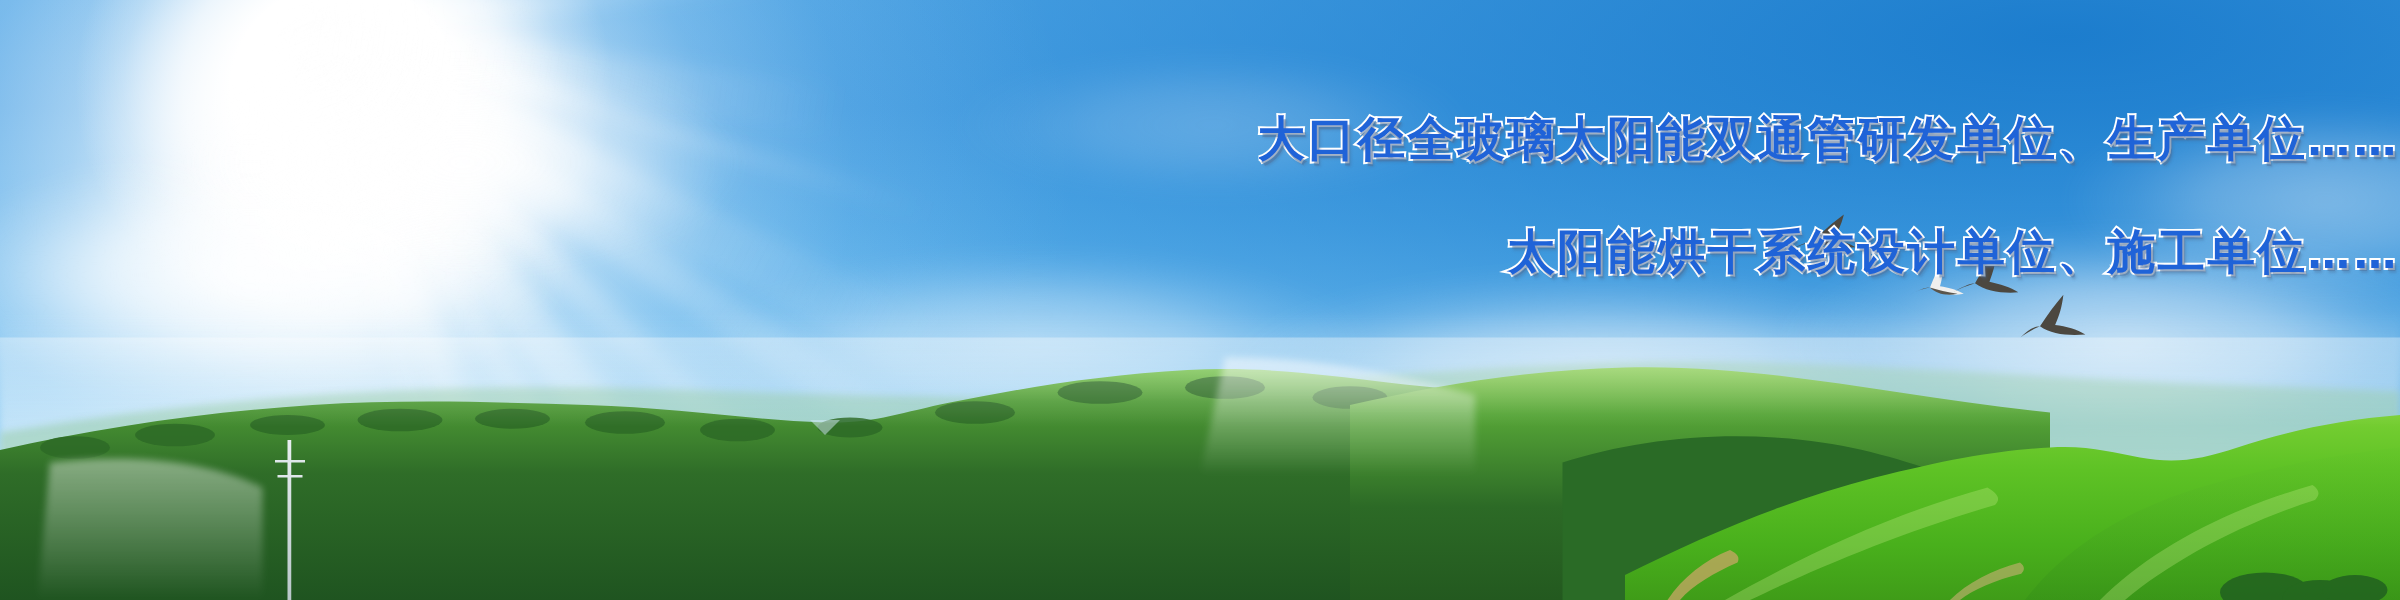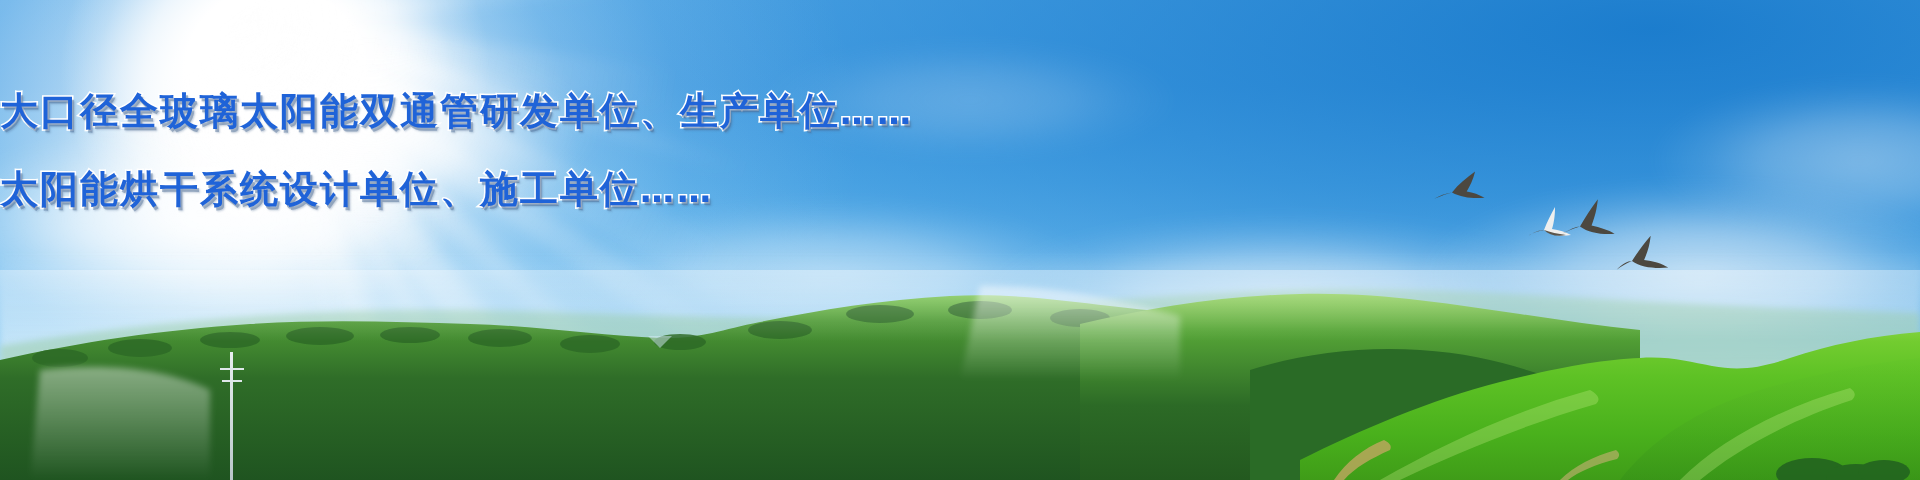--- a/index.html
+++ b/index.html
@@ -94,41 +94,41 @@
         rgba(255,255,255,0) 0%,
         rgba(255,255,255,0.45) 46%,
         rgba(255,255,255,0.80) 78%,
         rgba(255,255,255,0.92) 100%);
     filter: blur(3px);
   }
 
   
   .headline {
     position: absolute;
-    left: 0; right: 0;
+    left: 15px; right: 0;
     top: 92px;
-    text-align: left;
+    text-align: right;
     z-index: 40;
     pointer-events: none;
   }
   .hl-line {
     font-family: "DejaVu Sans", "Liberation Sans", sans-serif;
     font-weight: 700;
     font-size: 38px;
     letter-spacing: 2px;
     line-height: 1;
     color: #1f63d8;
     -webkit-text-stroke: 3px #ffffff;
     paint-order: stroke fill;
     text-shadow:
        2px 3px 0 rgba(80,110,150,0.45),
        3px 4px 2px rgba(70,100,140,0.30);
     white-space: nowrap;
   }
-  .hl-line.second { margin-top: 40px; }
+  .hl-line.second { margin-top: 52px; }
   .hl-dots { letter-spacing: 3px; font-size: 34px; }
 
   
   .birds { position: absolute; z-index: 30; left: 0; top: 0; width: 1920px; height: 480px; pointer-events: none; }
 
   
   .landscape {
     position: absolute;
     left: 0; bottom: 0;
     width: 1920px; height: 230px;

